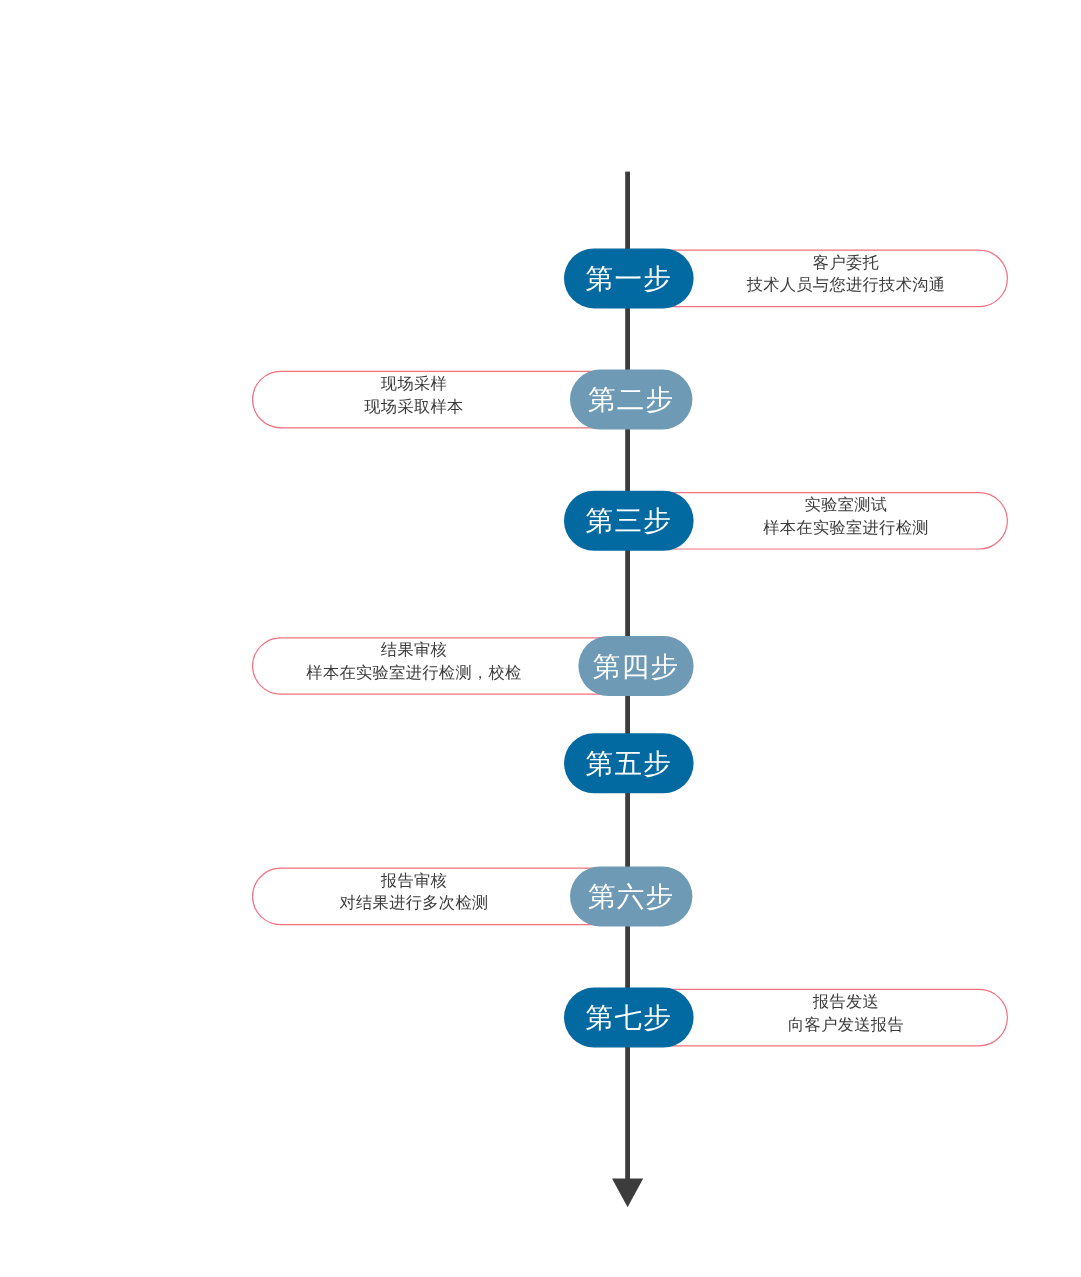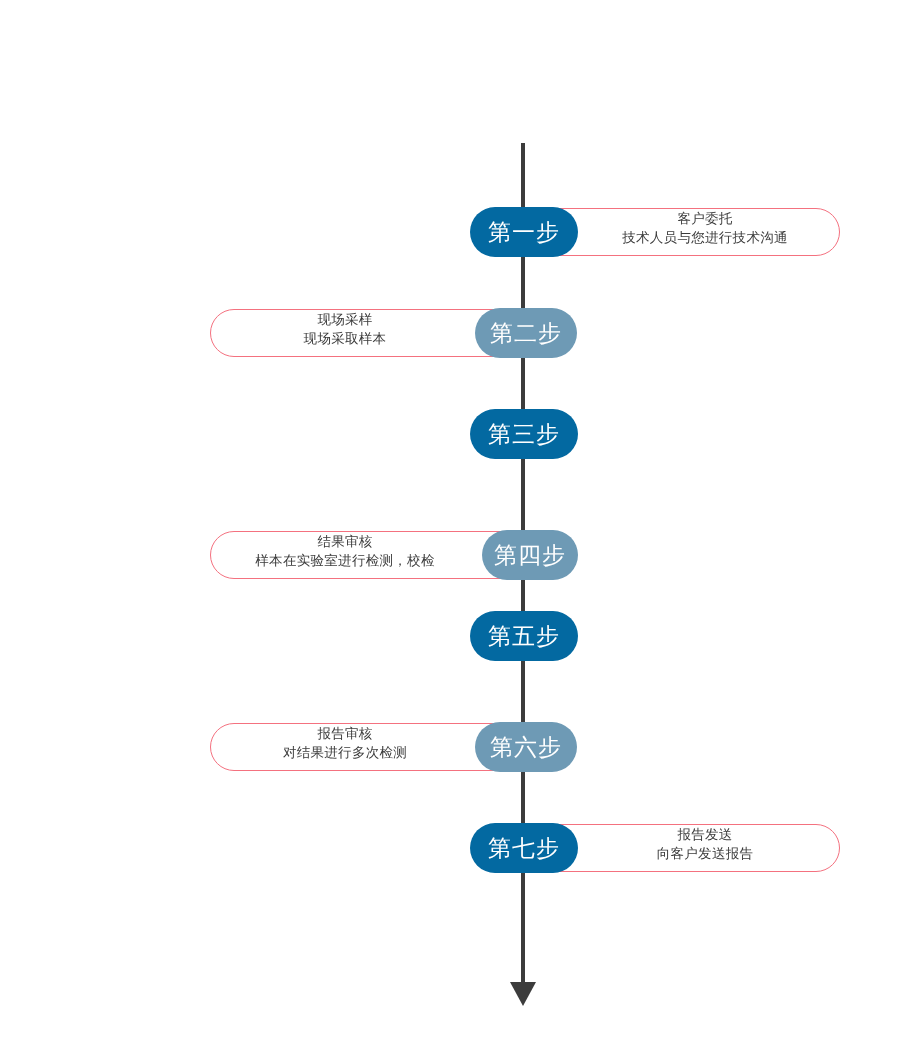--- a/index.html
+++ b/index.html
@@ -137,20 +137,24 @@
     <div class="step-pill">
       <span class="pill-text">现场采样</span>
       <span class="pill-text">现场采取样本</span>
     </div>
     <div class="step-badge badge-blue badge-pos-b">
       <span class="badge-text">第二步</span>
     </div>
   </div>
 
   <div class="step-row side-right" style="top:409px">
+    <div class="step-pill">
+      <span class="pill-text">实验室测试</span>
+      <span class="pill-text">样本在实验室进行检测</span>
+    </div>
     <div class="step-badge badge-orange badge-pos-a">
       <span class="badge-text">第三步</span>
     </div>
   </div>
 
   <div class="step-row side-left" style="top:530px">
     <div class="step-pill">
       <span class="pill-text">结果审核</span>
       <span class="pill-text">样本在实验室进行检测，校检</span>
     </div>

